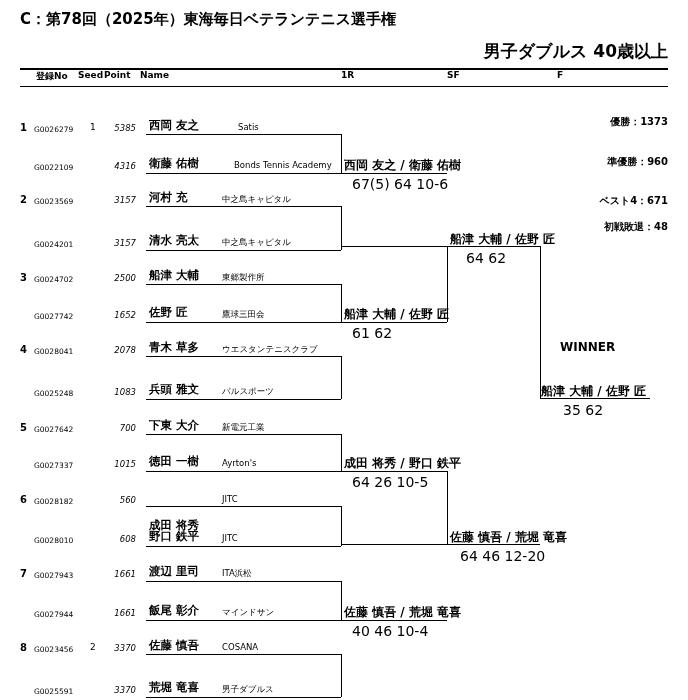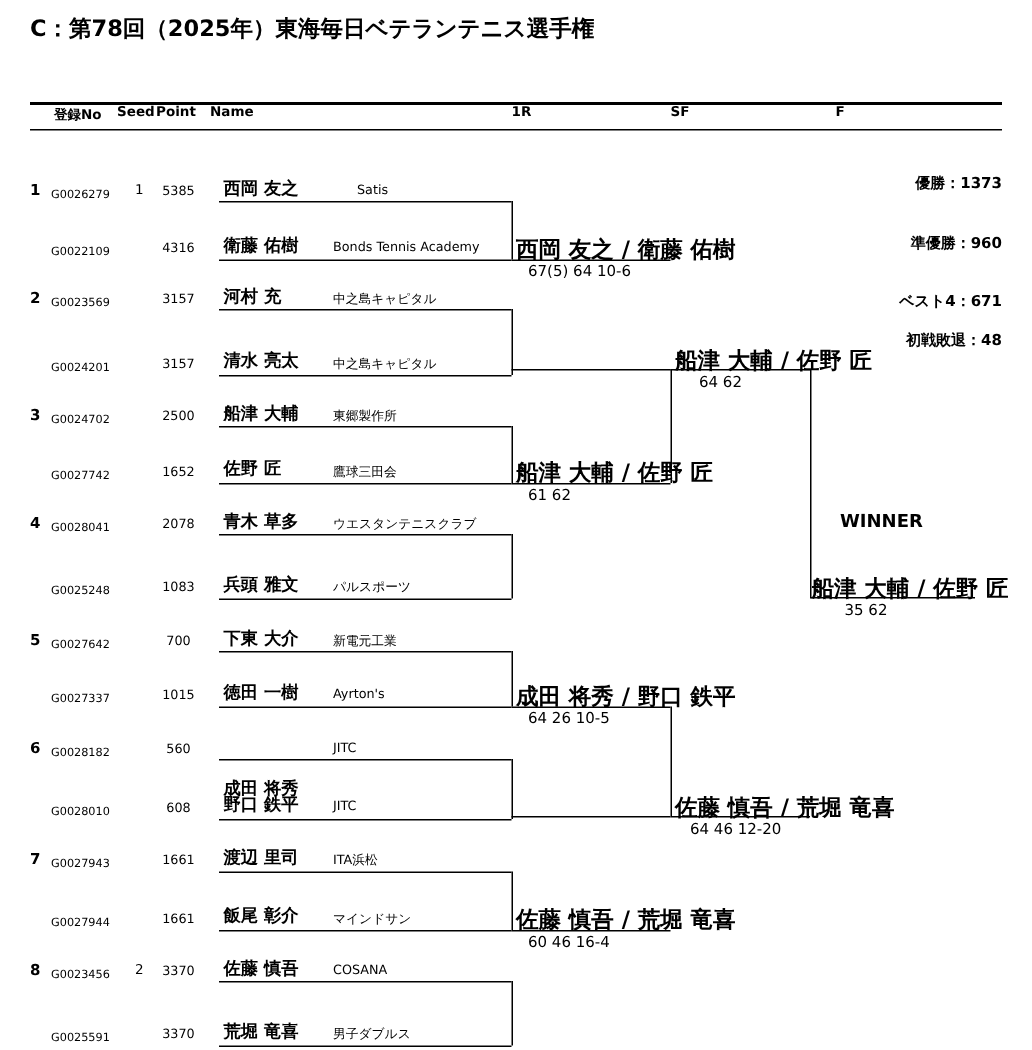--- a/index.html
+++ b/index.html
@@ -33,37 +33,38 @@
     position:absolute;top:70px;font-size:9px;font-weight:bold;white-space:nowrap;
   }
 
   .prize{
     position:absolute;right:20px;font-size:10px;font-weight:bold;white-space:nowrap;
   }
 
   .seedno{position:absolute;font-size:10px;font-weight:bold;white-space:nowrap;}
   .regno{position:absolute;font-size:7.5px;white-space:nowrap;letter-spacing:0px;}
   .seed{position:absolute;font-size:9px;white-space:nowrap;}
-  .point{position:absolute;font-size:8.5px;white-space:nowrap;text-align:center;}
+  .point{position:absolute;font-size:8.5px;white-space:nowrap;text-align:right;font-style:italic;}
   .pname{position:absolute;font-size:11.5px;font-weight:bold;white-space:nowrap;}
   .club{position:absolute;font-size:8.5px;white-space:nowrap;}
   .vline{position:absolute;width:1px;background:#000;}
   .hline{position:absolute;height:1px;background:#000;}
 
-  .mname{position:absolute;font-size:15px;font-weight:bold;white-space:nowrap;}
-  .mscore{position:absolute;font-size:10px;white-space:nowrap;}
+  .mname{position:absolute;font-size:12px;font-weight:bold;white-space:nowrap;}
+  .mscore{position:absolute;font-size:14px;white-space:nowrap;}
 
   .winner{position:absolute;font-size:12px;font-weight:bold;white-space:nowrap;}
 </style>
 </head>
 <body>
 
 <div class="sheet">
 
   <div class="title">C：第78回（2025年）東海毎日ベテランテニス選手権</div>
+  <div class="subtitle">男子ダブルス 40歳以上</div>
 
   <div class="hdrline"></div>
   <div class="hdrline2"></div>
 
   <div class="colhdr" style="left:36px">登録No</div>
   <div class="colhdr" style="left:78px">Seed</div>
   <div class="colhdr" style="left:104px">Point</div>
   <div class="colhdr" style="left:140px">Name</div>
   <div class="colhdr" style="left:341px">1R</div>
   <div class="colhdr" style="left:447px">SF</div>
@@ -77,21 +78,21 @@
   <div class="seedno" style="left:20px;top:122px">1</div>
   <div class="regno" style="left:34px;top:125px">G0026279</div>
   <div class="seed" style="left:90px;top:122px">1</div>
   <div class="point" style="left:102px;top:123px;width:34px">5385</div>
   <div class="pname" style="left:149px;top:118px">西岡 友之</div>
   <div class="club" style="left:238px;top:122px">Satis</div>
 
   <div class="regno" style="left:34px;top:163px">G0022109</div>
   <div class="point" style="left:102px;top:161px;width:34px">4316</div>
   <div class="pname" style="left:149px;top:156px">衛藤 佑樹</div>
-  <div class="club" style="left:222px;top:160px">Bonds Tennis Academy</div>
+  <div class="club" style="left:234px;top:160px">Bonds Tennis Academy</div>
 
   <div class="seedno" style="left:20px;top:194px">2</div>
   <div class="regno" style="left:34px;top:197px">G0023569</div>
   <div class="point" style="left:102px;top:195px;width:34px">3157</div>
   <div class="pname" style="left:149px;top:190px">河村 充</div>
   <div class="club" style="left:222px;top:194px">中之島キャピタル</div>
 
   <div class="regno" style="left:34px;top:240px">G0024201</div>
   <div class="point" style="left:102px;top:238px;width:34px">3157</div>
   <div class="pname" style="left:149px;top:233px">清水 亮太</div>
@@ -214,21 +215,21 @@
   <div class="mname" style="left:344px;top:157px">西岡 友之 / 衛藤 佑樹</div>
   <div class="mscore" style="left:352px;top:176px">67(5) 64 10-6</div>
 
   <div class="mname" style="left:344px;top:306px">船津 大輔 / 佐野 匠</div>
   <div class="mscore" style="left:352px;top:325px">61 62</div>
 
   <div class="mname" style="left:344px;top:455px">成田 将秀 / 野口 鉄平</div>
   <div class="mscore" style="left:352px;top:474px">64 26 10-5</div>
 
   <div class="mname" style="left:344px;top:604px">佐藤 慎吾 / 荒堀 竜喜</div>
-  <div class="mscore" style="left:352px;top:623px">60 46 16-4</div>
+  <div class="mscore" style="left:352px;top:623px">40 46 10-4</div>
 
   <div class="mname" style="left:450px;top:231px">船津 大輔 / 佐野 匠</div>
   <div class="mscore" style="left:466px;top:250px">64 62</div>
 
   <div class="mname" style="left:450px;top:529px">佐藤 慎吾 / 荒堀 竜喜</div>
   <div class="mscore" style="left:460px;top:548px">64 46 12-20</div>
 
   <div class="winner" style="left:560px;top:340px">WINNER</div>
   <div class="mname" style="left:541px;top:383px">船津 大輔 / 佐野 匠</div>
   <div class="mscore" style="left:563px;top:402px">35 62</div>

